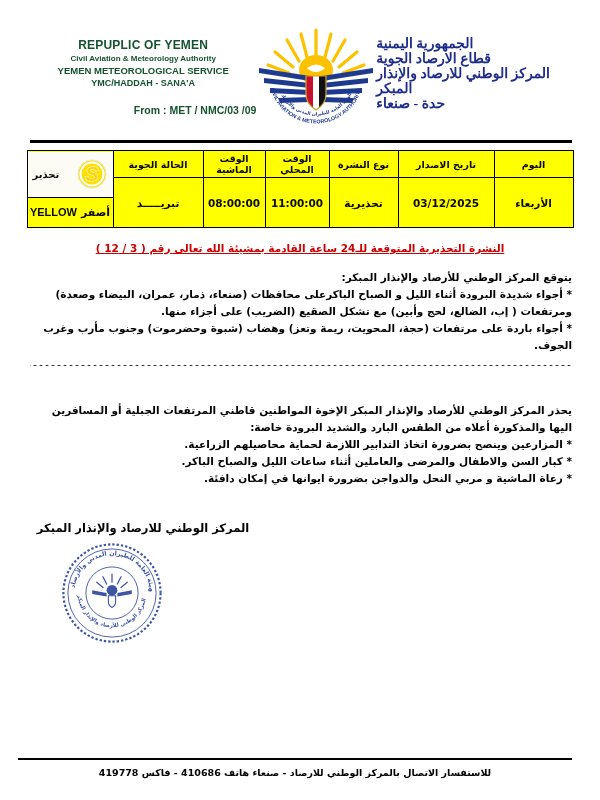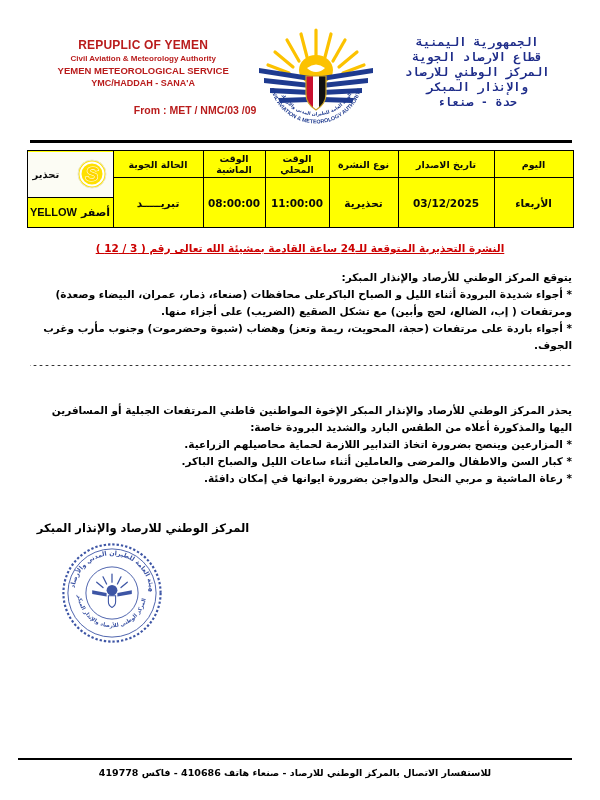--- a/index.html
+++ b/index.html
@@ -4,30 +4,30 @@
 <style>
   * { margin:0; padding:0; box-sizing:border-box; }
   html,body { background:#888; }
   .page {
     position:relative; width:600px; height:800px; margin:0 auto;
     background:#ffffff; overflow:hidden;
     font-family:"Liberation Sans", sans-serif; color:#000;
   }
   
   .header { display:flex; justify-content:space-between; align-items:flex-start; padding:30px 22px 0 30px; }
-  .hdr-left { width:238px; text-align:center; color:#b91c1c; font-weight:bold; padding-top:8px; }
+  .hdr-left { width:238px; text-align:center; color:#14532d; font-weight:bold; padding-top:8px; }
   .hdr-left .l1 { font-size:12px; letter-spacing:.2px; }
   .hdr-left .l2 { font-size:8px;  margin-top:2px; }
   .hdr-left .l3 { font-size:9.5px; margin-top:2px; }
   .hdr-left .l4 { font-size:9px;  margin-top:2px; }
   .hdr-left .from { font-size:10.5px; text-align:right; padding-left:16px; margin-top:16px; }
   .hdr-logo { width:120px; flex:0 0 auto; margin-top:-4px; }
-  .hdr-right { width:212px; text-align:center; color:#1f2d8a; font-weight:bold;
-               direction:rtl; font-size:12px; line-height:15px; padding-top:6px;
-               font-family:Liberation Mono, monospace; }
+  .hdr-right { width:212px; text-align:left; color:#1f2d8a; font-weight:bold;
+               direction:rtl; font-size:14px; line-height:15px; padding-top:6px;
+               font-family:Liberation Serif, serif; }
   .rule { height:3px; background:#000; margin:6px 28px 0 30px; }
   
   table.bulletin { direction:rtl; border-collapse:collapse; margin:7px auto 0; width:546px;
                    background:#ffff00; table-layout:fixed; }
   table.bulletin td { border:1.6px solid #000; text-align:center; vertical-align:middle;
                       font-weight:bold; font-family:"DejaVu Sans", sans-serif; color:#0a0a0a; }
   table.bulletin tr.hdr td { height:27px; font-size:9.5px; }
   table.bulletin tr.val td { height:50px; font-size:10.5px; }
   td.warn-cell { padding:0 !important; background:#ffff00; }
   .warn-top { background:#fcfcf4; height:46px; display:flex; align-items:center;

